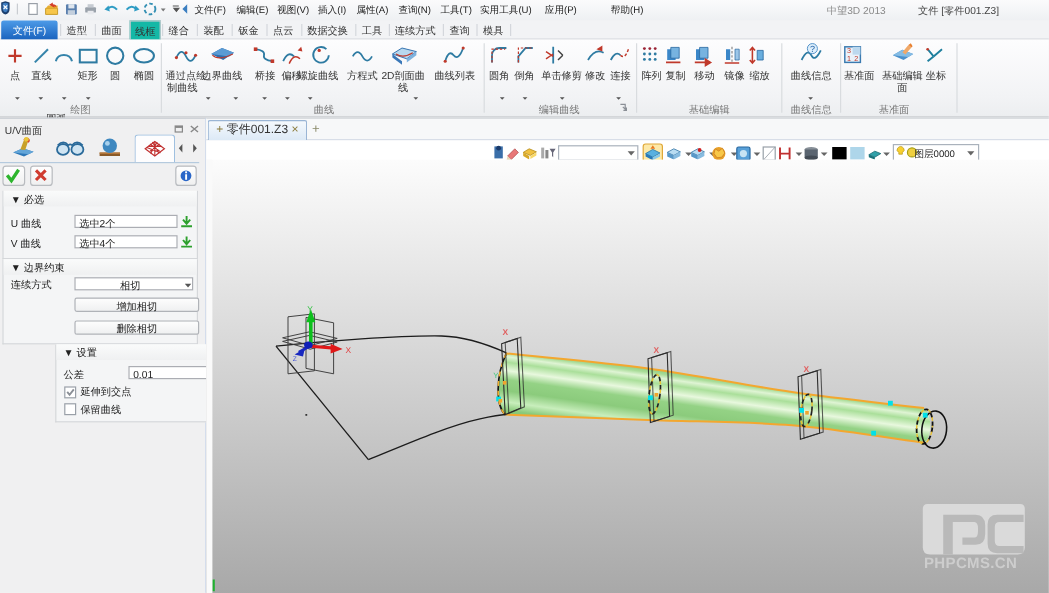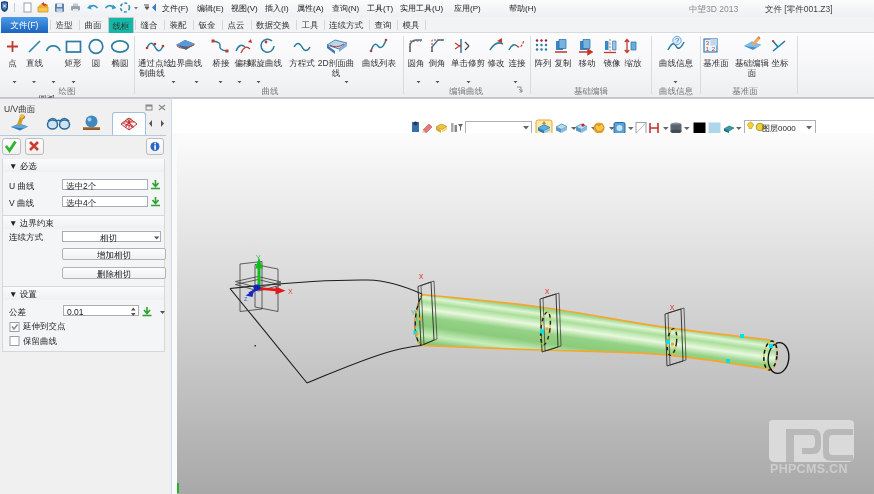--- a/index.html
+++ b/index.html
@@ -333,41 +333,45 @@
       <div class="abs sect" style="top:58px;height:71px;">
         <div class="shead">▼ 边界约束</div>
         <div class="abs plbl" style="left:6px;top:16px;">连续方式</div>
         <div class="abs pfield" style="left:59px;top:15px;width:99px;padding-left:37px;">相切</div>
         <svg class="abs" style="left:150px;top:19px" width="8" height="6">
             <path d="M1,1.5 l2.7,3 2.7,-3z" fill="#555"></path>
           </svg>
         <div class="abs pbutton" style="left:59px;top:32px;width:104px;">增加相切</div>
         <div class="abs pbutton" style="left:59px;top:51px;width:104px;">删除相切</div>
       </div>
-      <div class="abs sect" style="top:129px;height:65px;">
+      <div class="abs sect" style="top:129px;height:65px;margin-left:44px;">
         <div class="shead">▼ 设置</div>
         <div class="abs plbl" style="left:6px;top:20px;">公差</div>
         <div class="abs pfield" style="left:60px;top:18px;width:76px;">0.01</div>
         <svg class="abs" style="left:126px;top:19px" width="40" height="12" viewBox="0 0 40 12">
           <path d="M2,4.5 l2.3,-3 2.3,3z M2,7 l2.3,3 2.3,-3z" fill="#555"></path>
           <path d="M18,1 v6 m-3,-3 l3,3.5 3,-3.5 M13.5,9.5 h9" stroke="#2da02d" stroke-width="1.6" fill="none"></path>
           <path d="M31,5 l2.5,3 2.5,-3z" fill="#555"></path>
         </svg>
         <div class="abs plbl" style="left:20px;top:34px;">延伸到交点</div>
         <div class="abs plbl" style="left:20px;top:49px;">保留曲线</div>
         <svg class="abs" style="left:6px;top:34px" width="12" height="27" viewBox="0 0 12 26">
           <rect x="1" y="1" width="9" height="9" fill="#fff" stroke="#9aa0a8"></rect>
           <path d="M3,5 l2,2.5 3.5,-4.5" stroke="#8a8f96" stroke-width="1.6" fill="none"></path>
           <rect x="1" y="15" width="9" height="9" fill="#fff" stroke="#9aa0a8"></rect>
         </svg>
       </div>
     </div>
   </div>
 
   <div class="abs" id="right">
+    <div class="abs" id="dtabrow">
+      <div class="abs" id="dtab"><span style="color:#8a7a3a">+</span> 零件001.Z3 <span style="color:#8a7a3a">×</span></div>
+      <div class="abs" id="newtab">+</div>
+    </div>
     <div class="abs" id="toolbar">
       <svg class="abs" style="left:0;top:2px" width="702" height="18" viewBox="0 0 702 18">
         <rect x="240" y="3" width="7" height="10" fill="#3a6ea8"></rect>
         <circle cx="243.5" cy="4.5" r="2" fill="#1a3a6a"></circle>
         <path d="M251,11 l6,-6 3,3 -6,6z" fill="#e87878" stroke="#b05050" stroke-width="0.6"></path>
         <path d="M251,11 l3,3 -4,1z" fill="#e8d8b8"></path>
         <path d="M264,8 l5,-3 6,2.5 -5,3z" fill="#f0c040" stroke="#b89020" stroke-width="0.7"></path>
         <path d="M264,8 l5,3 v3 l-5,-3z" fill="#d8a828"></path>
         <path d="M275,10.5 l-5,3 v-2.5 l5,-3z" fill="#f8d868"></path>
         <rect x="279" y="4" width="2.5" height="9" fill="#aaa"></rect>

